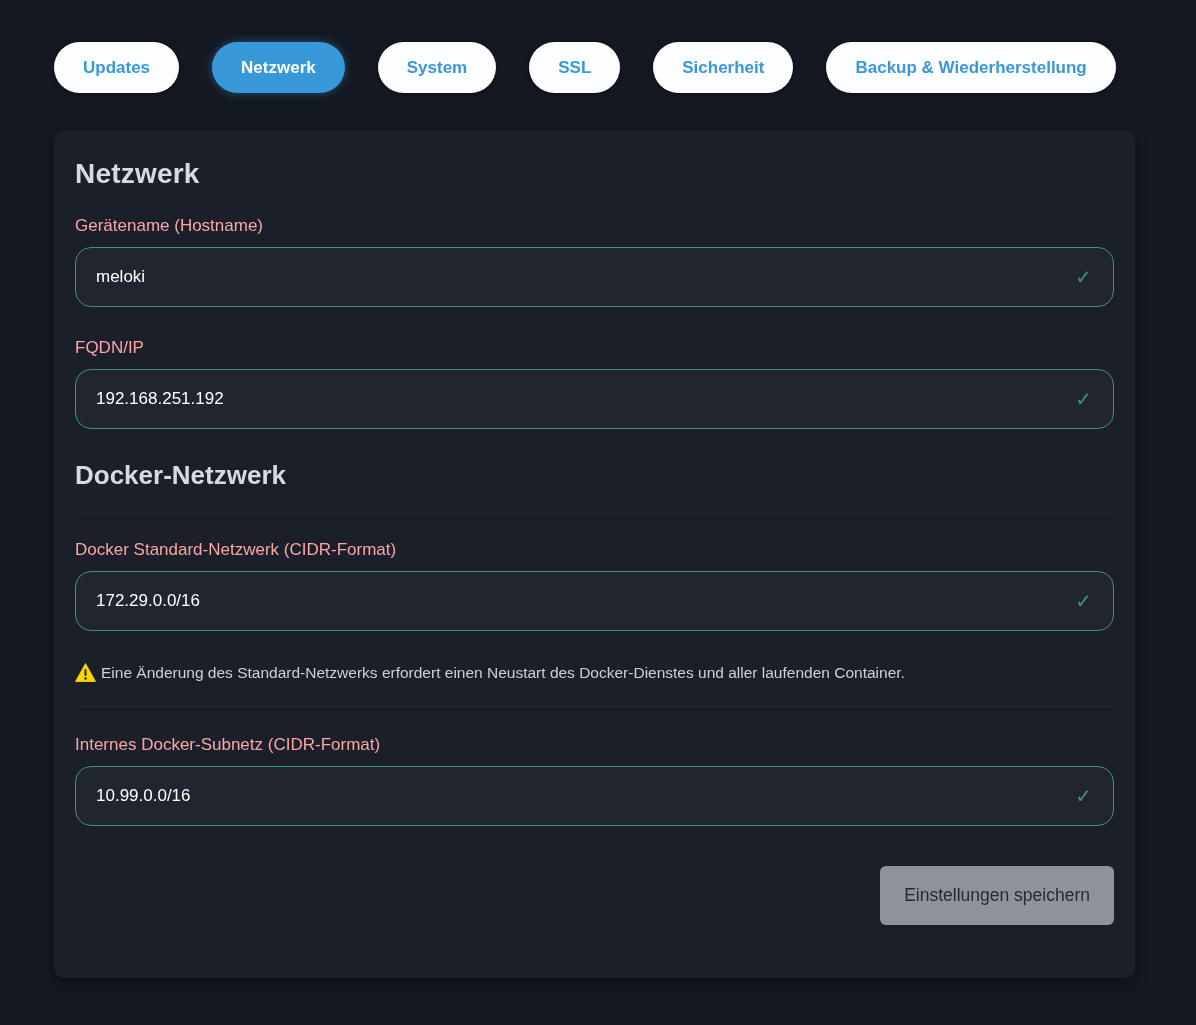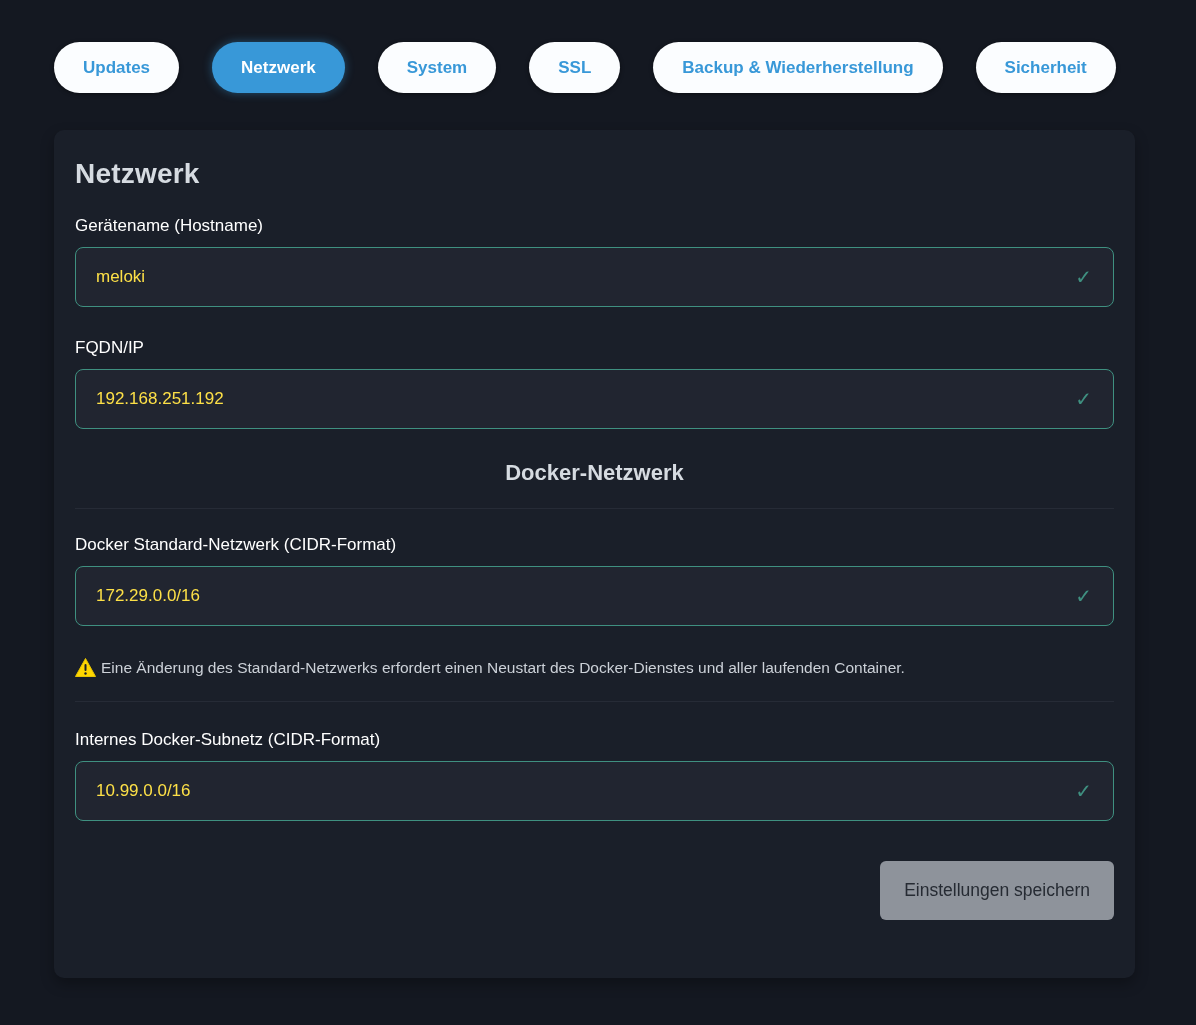--- a/index.html
+++ b/index.html
@@ -46,39 +46,38 @@
   }
   .card h1 {
     color: #d6dbe1;
     font-size: 28px;
     font-weight: bold;
     letter-spacing: 0.2px;
     margin: 2px 0 26px 0;
   }
   .card h2 {
     color: #d6dbe1;
-    font-size: 22px;
+    font-size: 26px;
     font-weight: bold;
     margin: 30px 0 0 0;
-    text-align: center;
   }
   .field-label {
     display: block;
-    color: #ffffff;
+    color: #fca5a5;
     font-size: 17px;
     margin-bottom: 11px;
   }
   .input-wrap { position: relative; margin-bottom: 31px; }
   .text-input {
     width: 100%;
     height: 60px;
     background: #212530;
     border: 1px solid #3f9080;
-    border-radius: 8px;
-    color: #fde047;
+    border-radius: 16px;
+    color: #ffffff;
     font-family: "Liberation Sans", "DejaVu Sans", sans-serif;
     font-size: 17px;
     padding: 0 48px 0 20px;
     outline: none;
   }
   .valid-check {
     position: absolute;
     right: 22px;
     top: 50%;
     transform: translateY(-50%);
@@ -117,22 +116,22 @@
 </head>
 <body>
 
 <div class="page">
 
   <div class="tabbar">
     <button class="tab">Updates</button>
     <button class="tab active">Netzwerk</button>
     <button class="tab">System</button>
     <button class="tab">SSL</button>
+    <button class="tab">Sicherheit</button>
     <button class="tab">Backup &amp; Wiederherstellung</button>
-    <button class="tab">Sicherheit</button>
   </div>
 
   <div class="card">
 
     <h1>Netzwerk</h1>
 
     <label class="field-label">Gerätename (Hostname)</label>
     <div class="input-wrap">
       <input class="text-input" type="text" value="meloki" style="">
       <span class="valid-check">✓</span>

